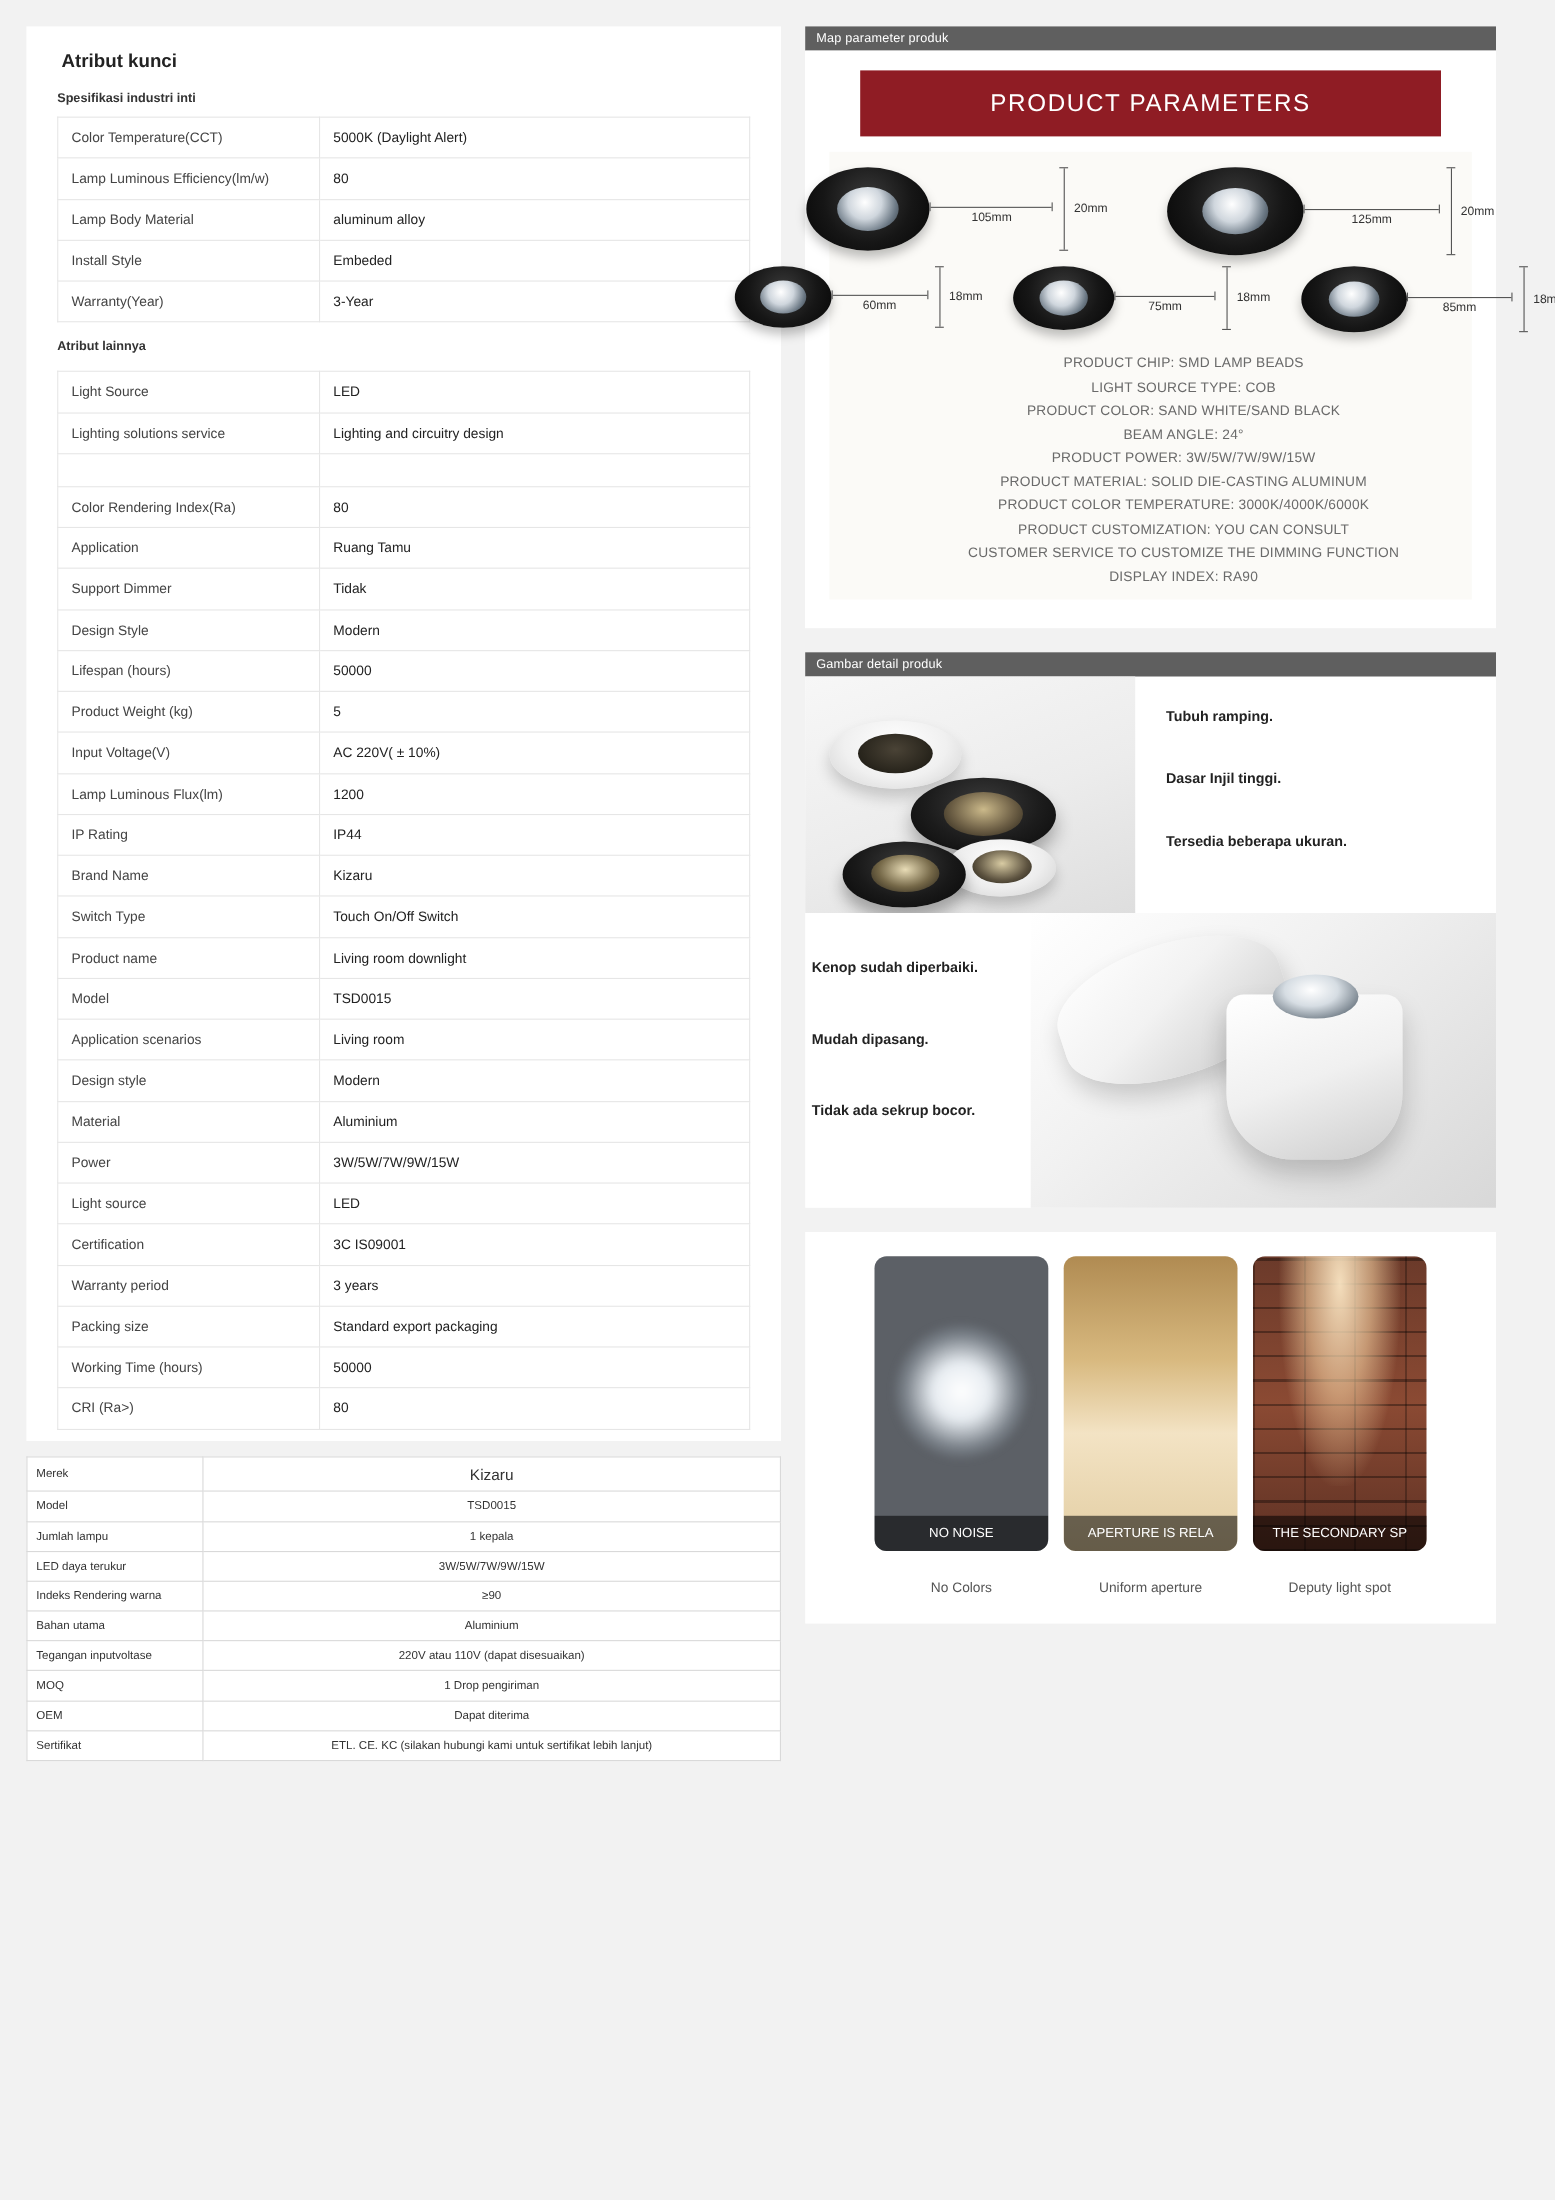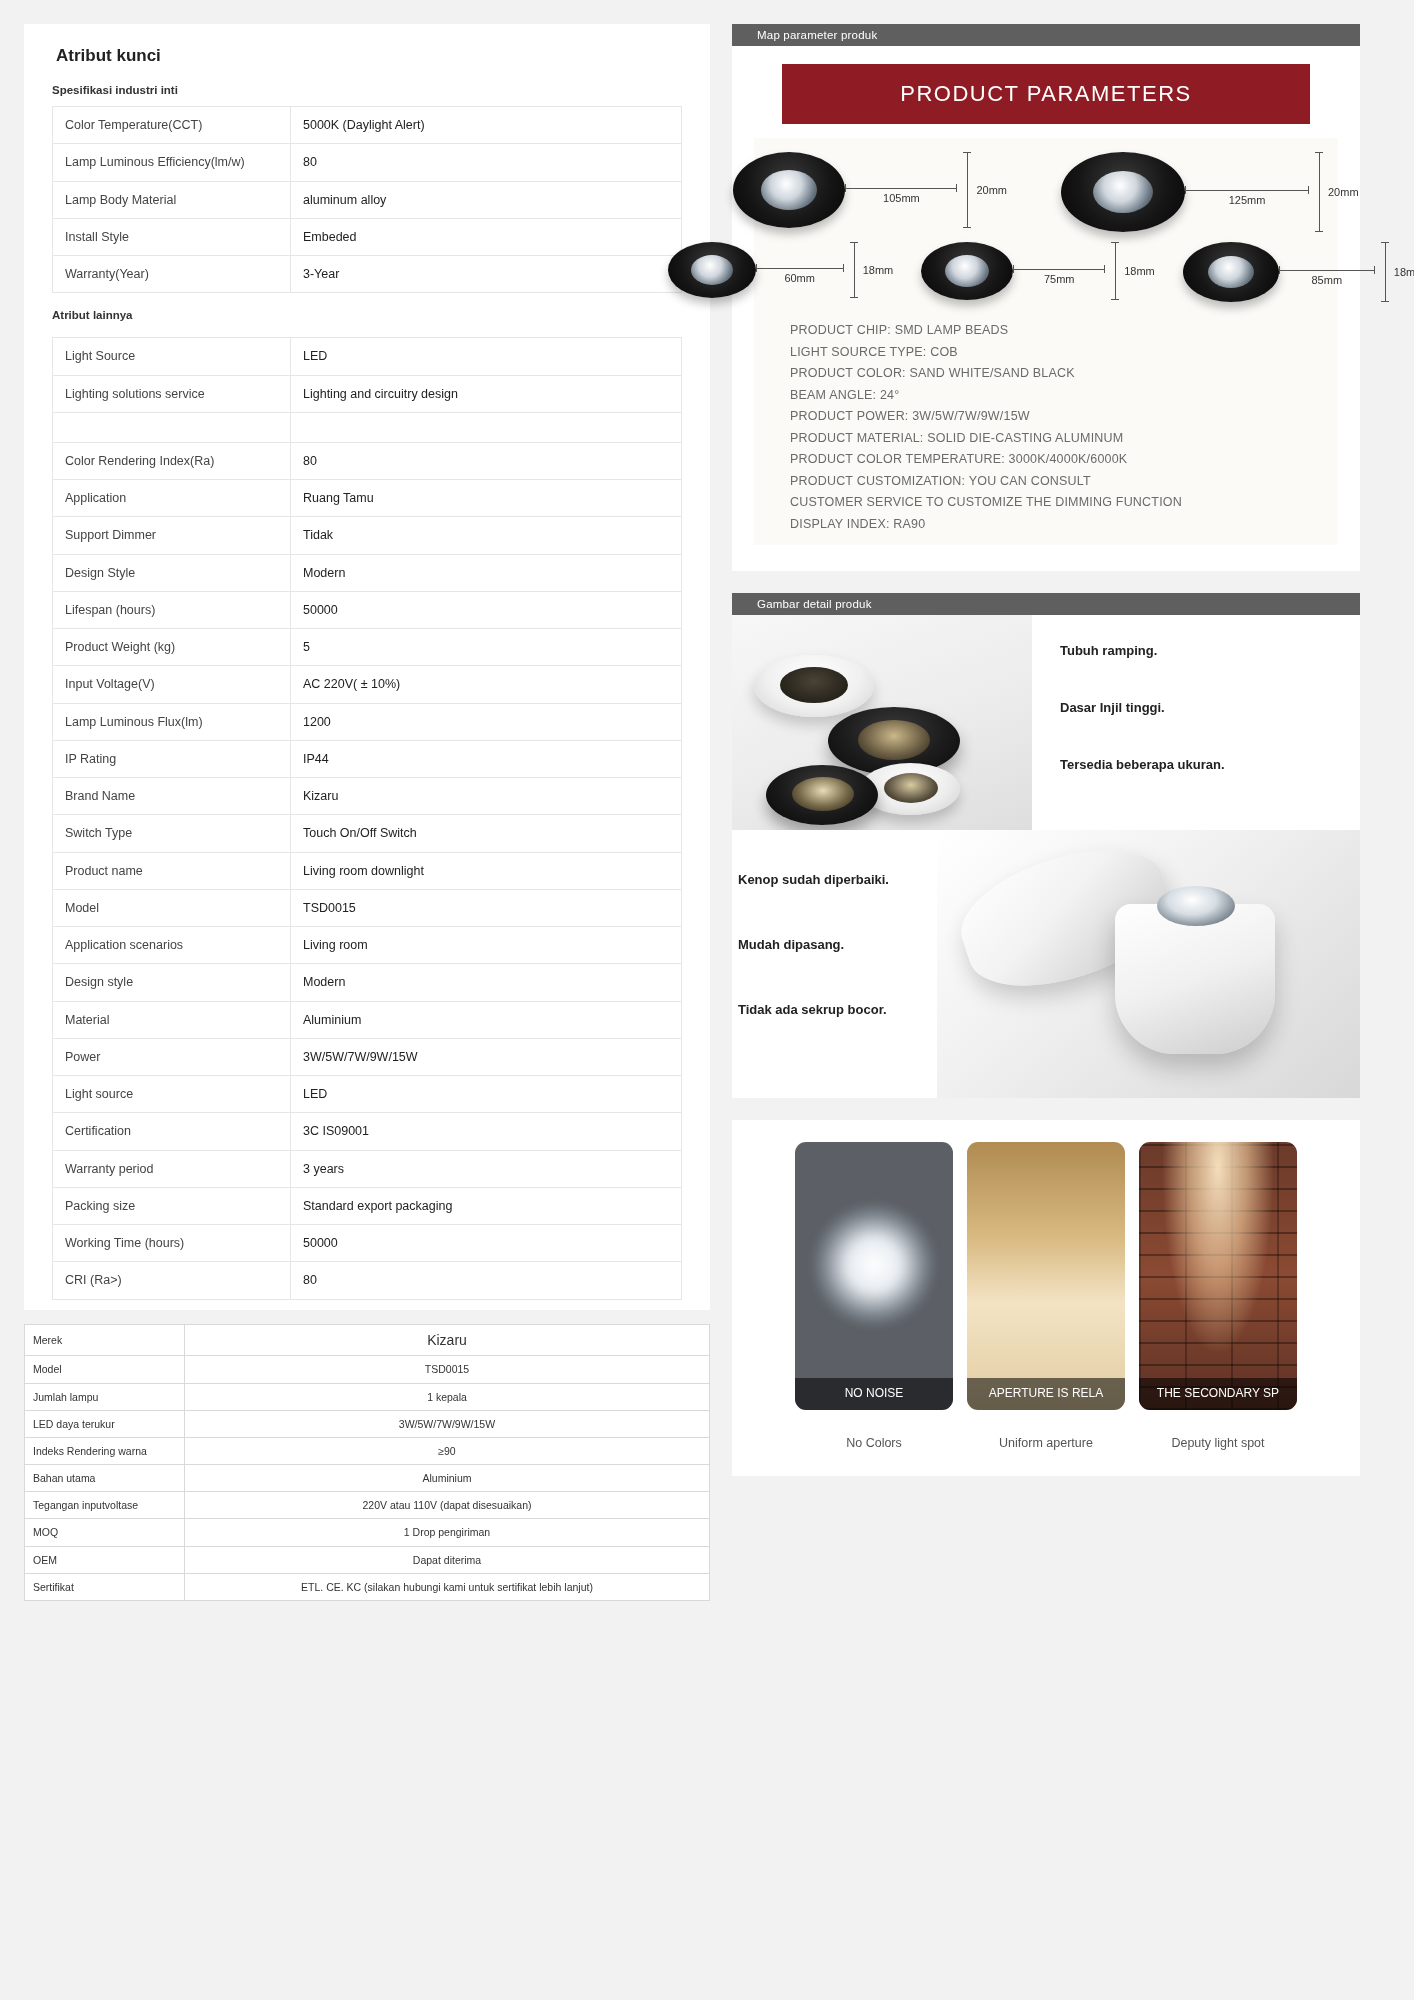--- a/index.html
+++ b/index.html
@@ -80,21 +80,21 @@
   table.mini td.k { width: 160px; }
   table.mini td.v { text-align: center; }
   table.mini tr:first-child td.v { font-size: 14px; }
 
   
   .panel { background: #ffffff; margin-bottom: 22px; }
   .panel-head {
     background: #5f5f5f;
     color: #ffffff;
     font-size: 11.5px;
-    padding: 5px 25px;
+    padding: 5px 10px;
     letter-spacing: .2px;
   }
   .panel-body { padding: 0; }
 
   
   .pp-inner { padding: 18px 22px 26px 22px; background:#fff; }
   .pp-banner {
     background: #8f1c24;
     color: #fff;
     text-align: center;
@@ -134,21 +134,21 @@
   .vdim { display: flex; align-items: center; margin-left: 6px; font-size: 11px; color:#333; }
   .vbar {
     width: 8px;
     border-top: 1px solid #555; border-bottom: 1px solid #555;
     position: relative; margin-right: 5px;
   }
   .vbar:after {
     content: ""; position: absolute; top: 0; bottom: 0; left: 4px;
     border-left: 1px solid #555;
   }
-  .pp-list { margin: 18px 0 0 26px; }
+  .pp-list { margin: 18px 0 0 60px; text-align: center; }
   .pp-list div {
     font-size: 12.5px;
     color: #6a6a6a;
     line-height: 1.72;
     letter-spacing: .2px;
   }
 
   
   .detail-top { display: flex; }
   .dt-img {

